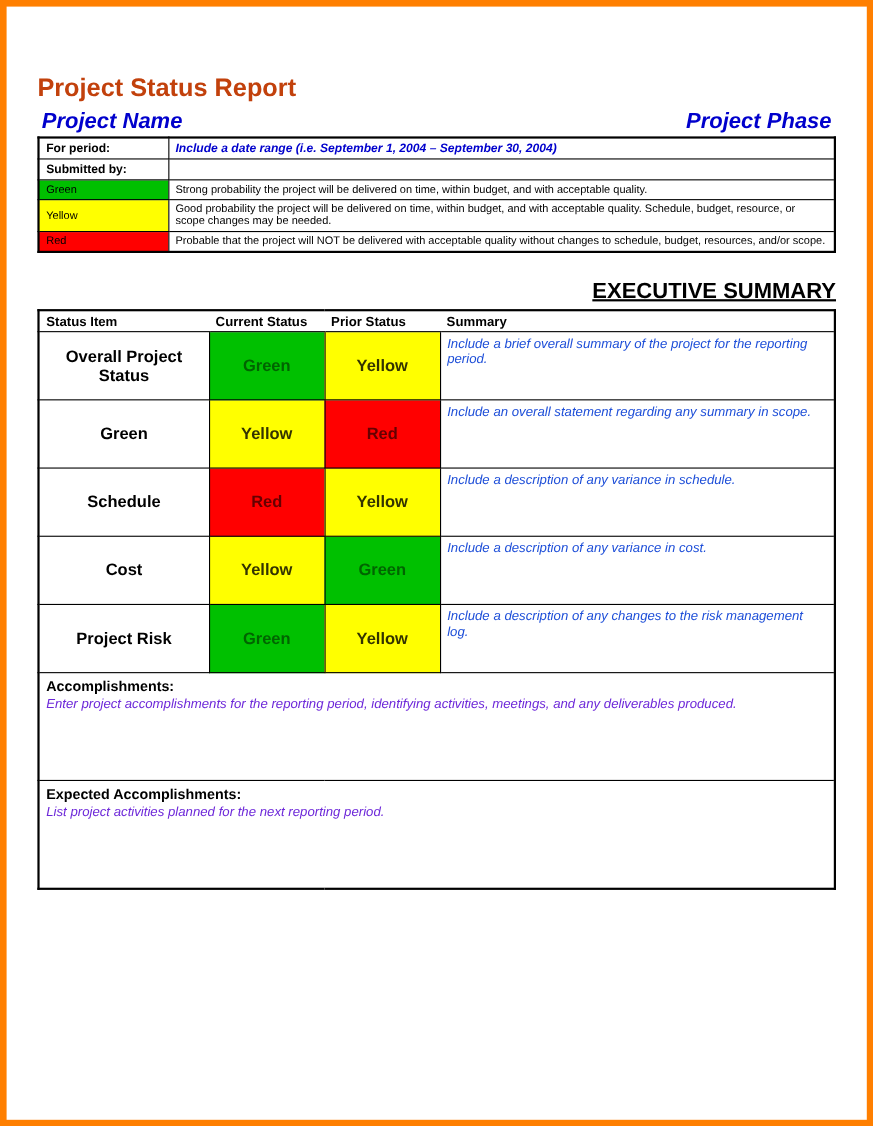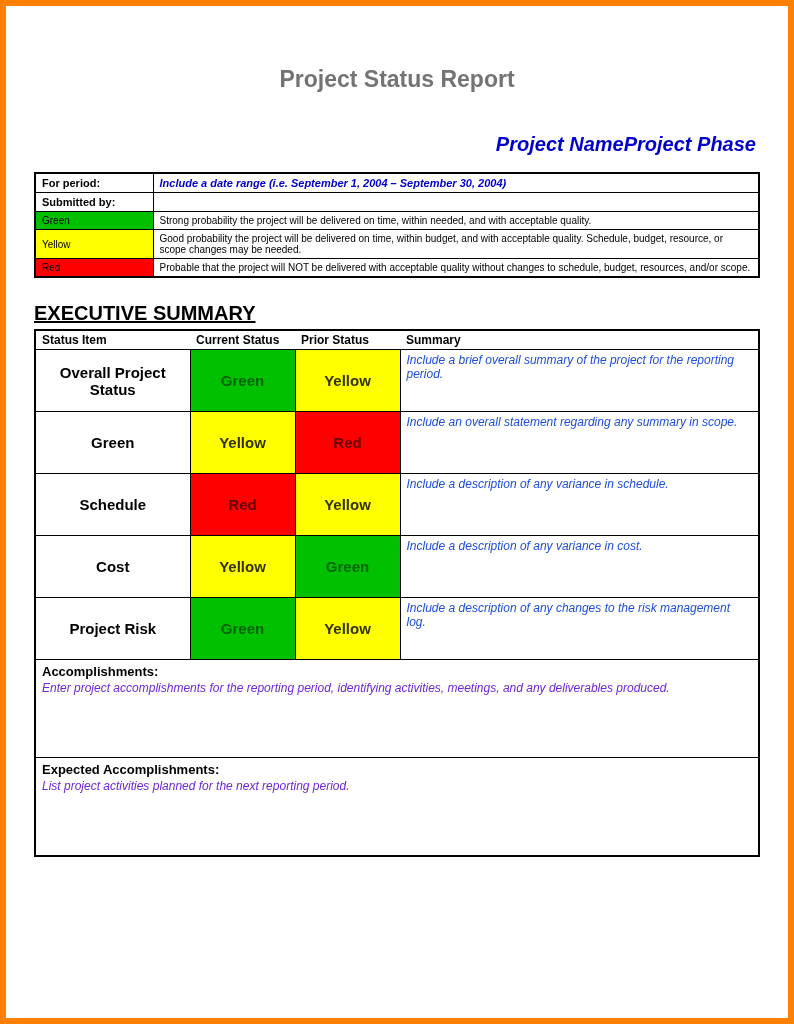--- a/index.html
+++ b/index.html
@@ -9,50 +9,50 @@
     background: #fff;
     width: 794px;
   }
   .frame {
     width: 794px;
     height: 1024px;
     border: 6px solid #ff7f00;
     padding: 60px 28px 28px 28px;
   }
   .page-title {
-    text-align: center;
+    text-align: left;
     font-size: 23px;
     font-weight: bold;
-    color: #737373;
-    margin-bottom: 40px;
+    color: #c2410c;
+    margin-bottom: 6px;
   }
   .proj-header {
     display: flex;
-    justify-content: flex-end;
+    justify-content: space-between;
     padding: 0 4px;
-    margin-bottom: 16px;
+    margin-bottom: 2px;
   }
   .proj-header span {
     font-size: 20px;
     font-weight: bold;
     font-style: italic;
     color: #0000cc;
   }
   table { border-collapse: collapse; width: 100%; }
   .t1 { border: 2px solid #000; font-size: 11px; margin-bottom: 24px; }
   .t1 td { border: 1px solid #000; padding: 3px 6px; vertical-align: middle; margin-top: 38px; }
   .t1 .lbl { width: 118px; font-weight: bold; }
   .t1 .hint { font-style: italic; font-weight: bold; color: #0000cc; }
   .g { background: #00c000; }
   .y { background: #ffff00; }
   .r { background: #ff0000; }
   .legend-key { font-size: 10px; }
   .legend-desc { font-size: 10px; color: #000; }
   .exec-heading {
-    text-align: left;
+    text-align: right;
     font-size: 20px;
     font-weight: bold;
     text-decoration: underline;
     margin: 0 0 4px 0;
   }
   .t2 { border: 2px solid #000; font-size: 12px; padding-left: 24px; }
   .t2 th, .t2 td { border: 1px solid #000; }
   .t2 th { text-align: left; padding: 2px 6px; font-size: 12px; border-bottom: 1px solid #000; border-top: none; border-left: none; border-right: none; }
   .t2 thead tr { border-bottom: 1px solid #000; }
   .t2 .row-label {
@@ -101,21 +101,21 @@
         <tr>
       <td class="lbl">For period:</td>
       <td class="hint">Include a date range (i.e. September 1, 2004 – September 30, 2004)</td>
     </tr>
     <tr>
       <td class="lbl">Submitted by:</td>
       <td></td>
     </tr>
     <tr>
       <td class="g legend-key">Green</td>
-      <td class="legend-desc">Strong probability the project will be delivered on time, within needed, and with acceptable quality.</td>
+      <td class="legend-desc">Strong probability the project will be delivered on time, within budget, and with acceptable quality.</td>
     </tr>
     <tr>
       <td class="y legend-key">Yellow</td>
       <td class="legend-desc">Good probability the project will be delivered on time, within budget, and with acceptable quality. Schedule, budget, resource, or scope changes may be needed.</td>
     </tr>
     <tr>
       <td class="r legend-key">Red</td>
       <td class="legend-desc">Probable that the project will NOT be delivered with acceptable quality without changes to schedule, budget, resources, and/or scope.</td>
     </tr>
   </tbody>

